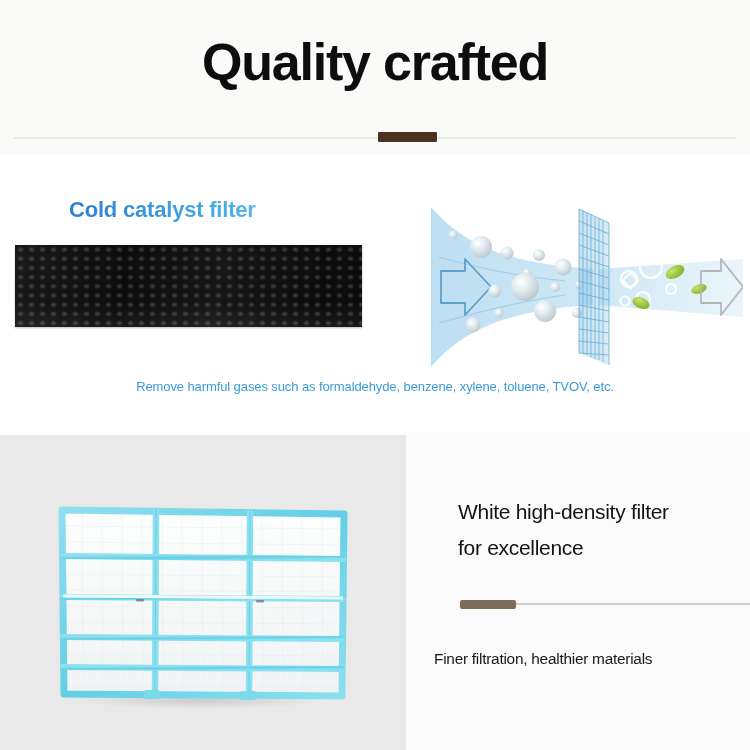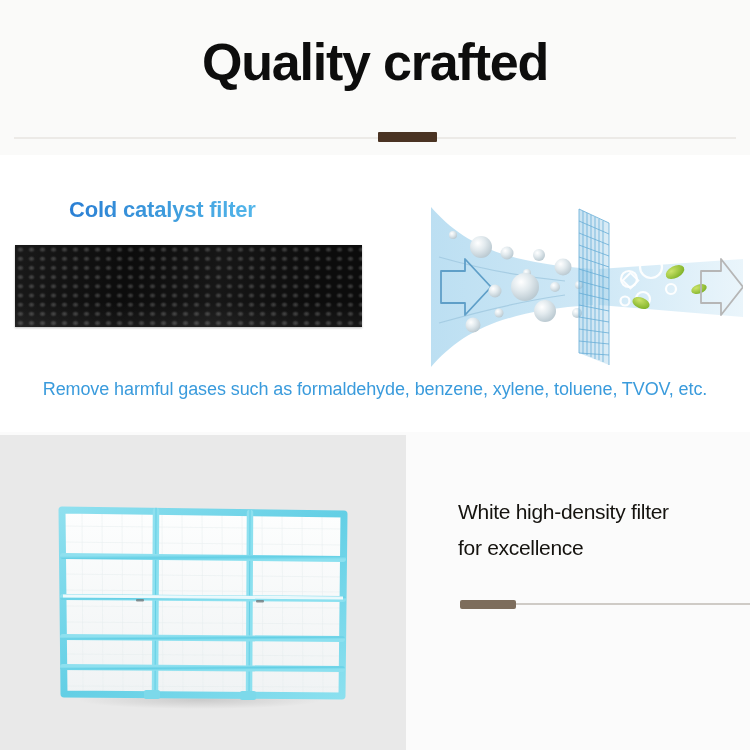--- a/index.html
+++ b/index.html
@@ -102,21 +102,21 @@
     position: absolute;
     left: 403px; top: 52px;
     width: 340px; height: 160px;
   }
 
   .sec1-caption {
     position: absolute;
     left: 0; top: 224px;
     width: 750px;
     text-align: center;
-    font-size: 18px;
+    font-size: 13px;
     letter-spacing: -0.1px;
     color: #3a9bdc;
     white-space: nowrap;
   }
 
   
   .sec2 {
     position: absolute;
     left: 0; top: 432px;
     width: 750px; height: 318px;
@@ -383,16 +383,17 @@
       <div class="sec2-heading">
         <span>White high-density filter</span><br>
         <span>for excellence</span>
       </div>
 
       <div class="sec2-divider">
         <span class="thick"></span>
         <span class="thin"></span>
       </div>
 
+      <div class="sec2-subcaption">Finer filtration, healthier materials</div>
     </div>
   </div>
 
 </div>
 
 </body></html>

